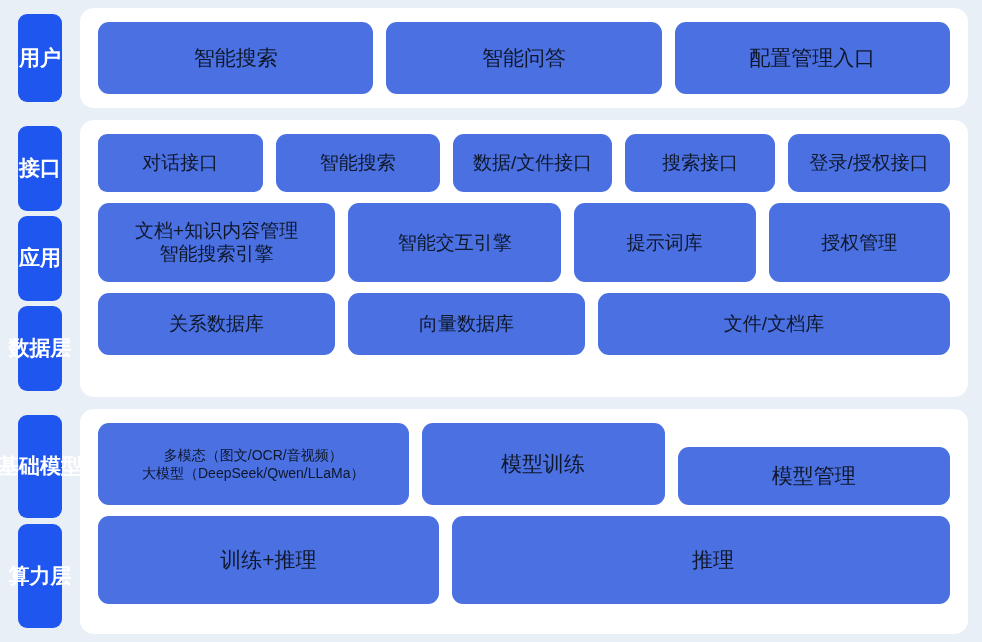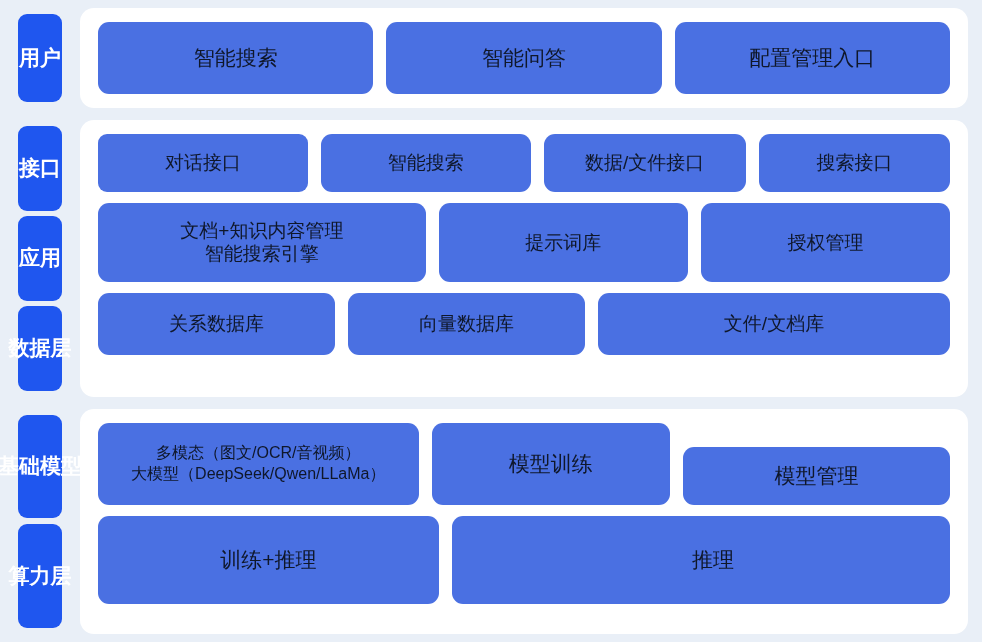--- a/index.html
+++ b/index.html
@@ -104,23 +104,23 @@
   #sec-mid .box { font-size: 19px; }
   #sec-mid .row-interface { flex: 0 0 58px; }
   #sec-mid .row-app { flex: 0 0 79px; }
   #sec-mid .row-data { flex: 0 0 62px; }
 
   #sec-base { height: 226px; }
   #sec-base .row-model { flex: 0 0 82px; }
   #sec-base .row-compute { flex: 0 0 88px; }
   #sec-base .box { font-size: 21px; }
   #sec-base .box.two-line {
-    font-size: 16px;
+    font-size: 14px;
     line-height: 1.30;
-    padding: 4px 18px;
+    padding: 4px 10px;
   }
 </style>
 </head>
 <body>
 
 <div id="diagram">
 
   <div class="section" id="sec-user">
     <div class="tabs">
       <div class="tab">
@@ -152,24 +152,26 @@
           <span>据</span>
           <span>层</span>
         </div>
     </div>
     <div class="card">
       <div class="row row-interface">
           <div class="box" style="flex: 1.04 1 0px; border-radius: 9px;">对话接口</div>
           <div class="box" style="flex: 1.04 1 0px;">智能搜索</div>
           <div class="box" style="flex: 1 1 0px;">数据/文件接口</div>
           <div class="box" style="flex: 0.94 1 0px;">搜索接口</div>
+          <div class="box" style="flex: 1.02 1 0px;">登录/授权接口</div>
         </div>
       <div class="row row-app">
           <div class="box two-line" style="flex: 1.27 1 0px;">文档+知识内容管理
 智能搜索引擎</div>
+          <div class="box" style="flex: 1.13 1 0px;">智能交互引擎</div>
           <div class="box" style="flex: 0.95 1 0px;">提示词库</div>
           <div class="box" style="flex: 0.95 1 0px;">授权管理</div>
         </div>
       <div class="row row-data">
           <div class="box" style="flex: 1 1 0px;">关系数据库</div>
           <div class="box" style="flex: 1 1 0px;">向量数据库</div>
           <div class="box" style="flex: 1.52 1 0px;">文件/文档库</div>
         </div>
     </div>
   </div>

